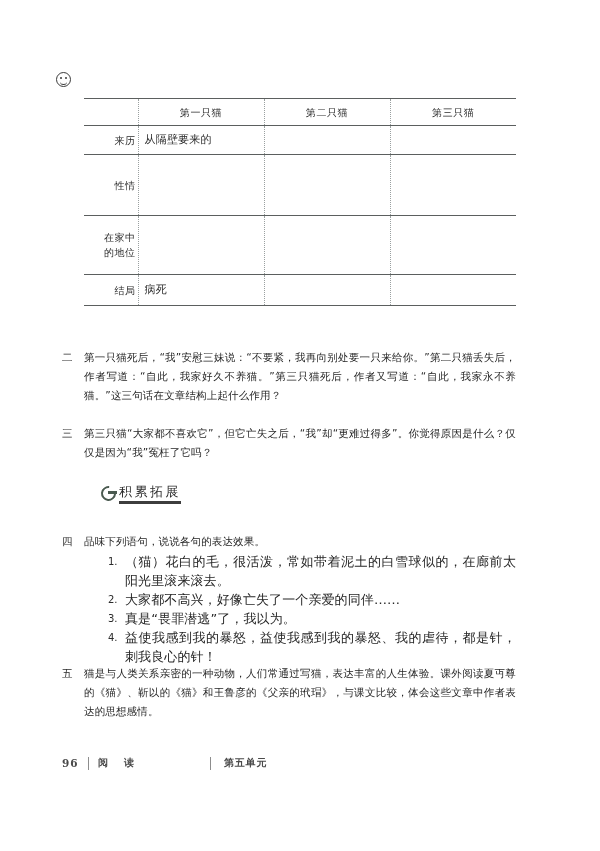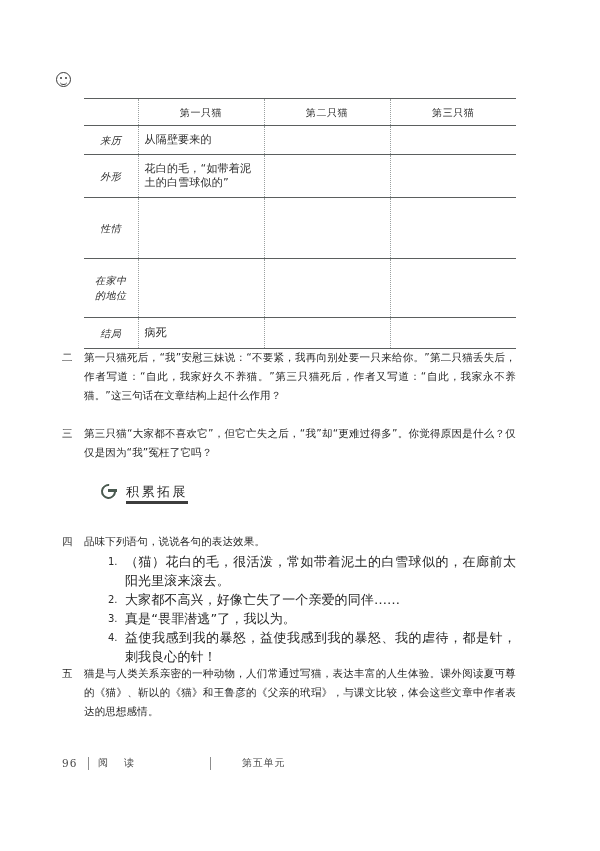--- a/index.html
+++ b/index.html
@@ -87,25 +87,24 @@
   table.cat-table th:first-child {
     border-left: none;
   }
   table.cat-table .hdr-cell {
     text-align: center;
     height: 26px;
     font-size: 10px;
     letter-spacing: 0.6px;
   }
   table.cat-table .rowlab {
-    text-align: center;
+    text-align: right;
     font-size: 10px;
     letter-spacing: 0.5px;
     padding: 0 2px;
-    font-style: italic;
   }
   table.cat-table .cellbody {
     padding: 3px 6px;
     font-size: 11px;
     line-height: 14px;
     letter-spacing: 0.2px;
   }
   .r-origin td   { height: 22px; }
   .r-shape td    { height: 36px; }
   .r-temper td   { height: 54px; }
@@ -146,22 +145,21 @@
   #q4 .qtext { width: 432px; font-family: Liberation Serif, serif; }
   #q5 { left: 62px; top: 664px; width: 458px; }
   #q5 .qtext { width: 432px; }
 
   
   .section-head {
     position: absolute;
     left: 100px;
     top: 483px;
     display: flex;
-    align-items: flex-start;
-    gap: 7px;
+    align-items: flex-end;
   }
   .sec-icon {
     width: 19px;
     height: 19px;
     position: relative;
     flex: none;
   }
   .sec-icon .ring {
     position: absolute;
     left: 1px;
@@ -224,40 +222,41 @@
   
   .footer {
     position: absolute;
     left: 62px;
     top: 756px;
     display: flex;
     align-items: center;
     font-size: 10px;
     color: #4a4a4a;
     letter-spacing: 1px;
+    font-weight: bold;
   }
   .footer .pg {
     width: 26px;
     text-align: left;
     font-family: "DejaVu Serif", "Liberation Serif", serif;
     font-size: 10.5px;
   }
   .footer .divider {
     width: 1px;
     height: 13px;
     background: #8d8d8d;
     margin: 0 9px 0 0;
   }
   .footer .lbl-read {
     letter-spacing: 3px;
     width: 112px;
   }
   .footer .lbl-unit {
     letter-spacing: 0.8px;
-    margin-left: 22px;
+    margin-left: 4px;
   }
 </style>
 </head>
 <body>
 
 <div class="page">
 
   <div class="top-icon">
     <span class="eye l"></span>
     <span class="eye r"></span>
@@ -277,26 +276,20 @@
           <th class="hdr-cell"></th>
           <th class="hdr-cell">第一只猫</th>
           <th class="hdr-cell">第二只猫</th>
           <th class="hdr-cell">第三只猫</th>
         </tr>
       </thead>
       <tbody>
         <tr class="r-origin">
           <td class="rowlab">来历</td>
           <td class="cellbody">从隔壁要来的</td>
-          <td class="cellbody"></td>
-          <td class="cellbody"></td>
-        </tr>
-        <tr class="r-shape">
-          <td class="rowlab">外形</td>
-          <td class="cellbody two-line">花白的毛，“如带着泥土的白雪球似的”</td>
           <td class="cellbody"></td>
           <td class="cellbody"></td>
         </tr>
         <tr class="r-temper">
           <td class="rowlab">性情</td>
           <td class="cellbody"></td>
           <td class="cellbody"></td>
           <td class="cellbody"></td>
         </tr>
         <tr class="r-status">

